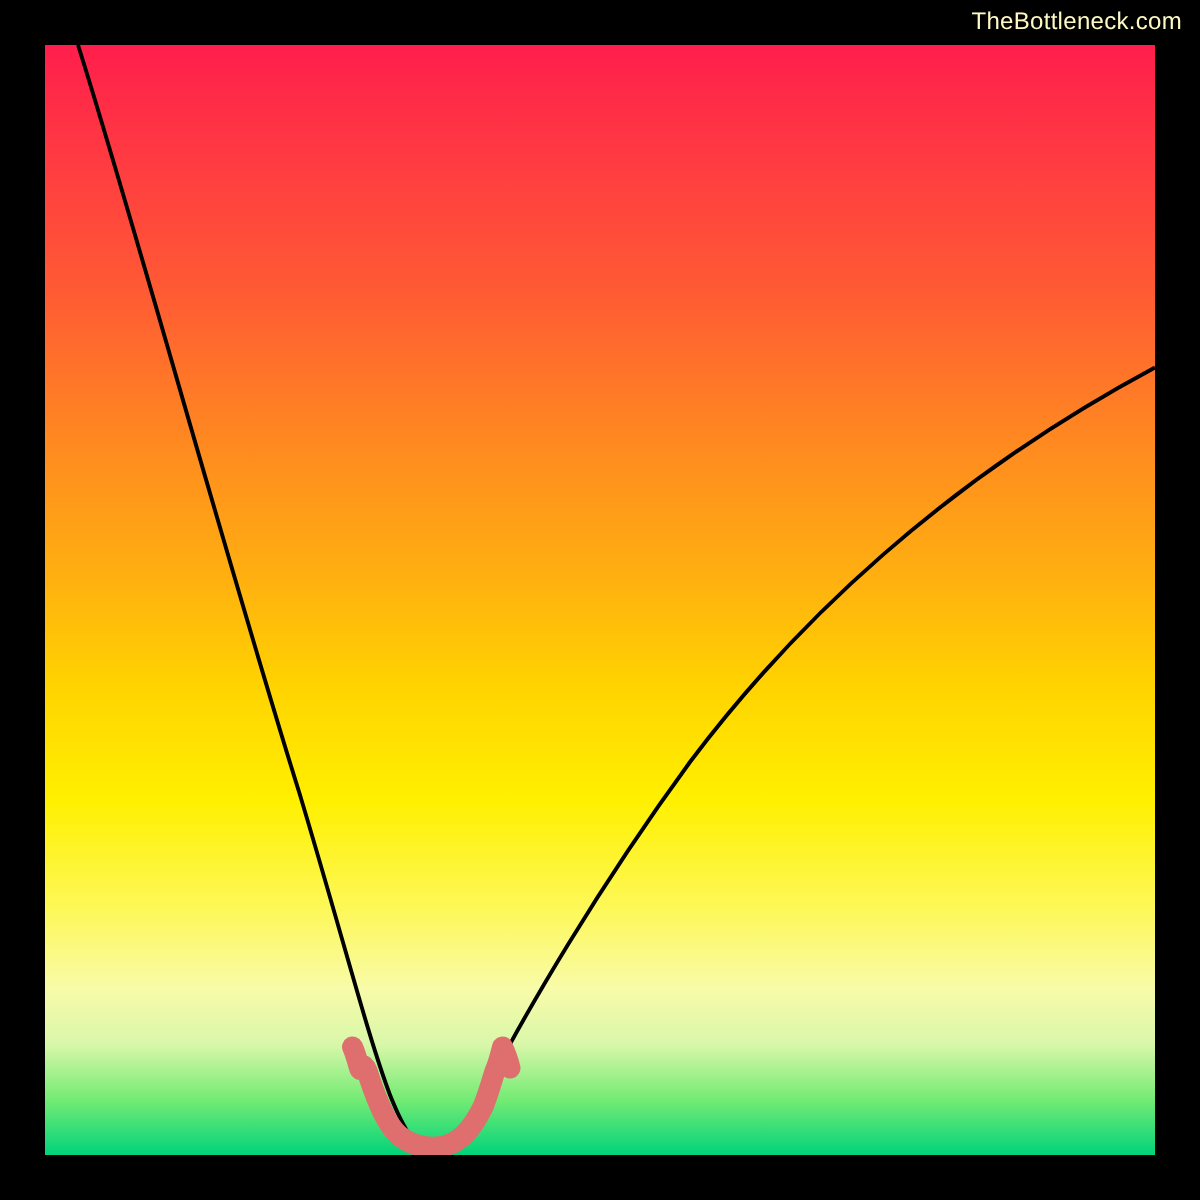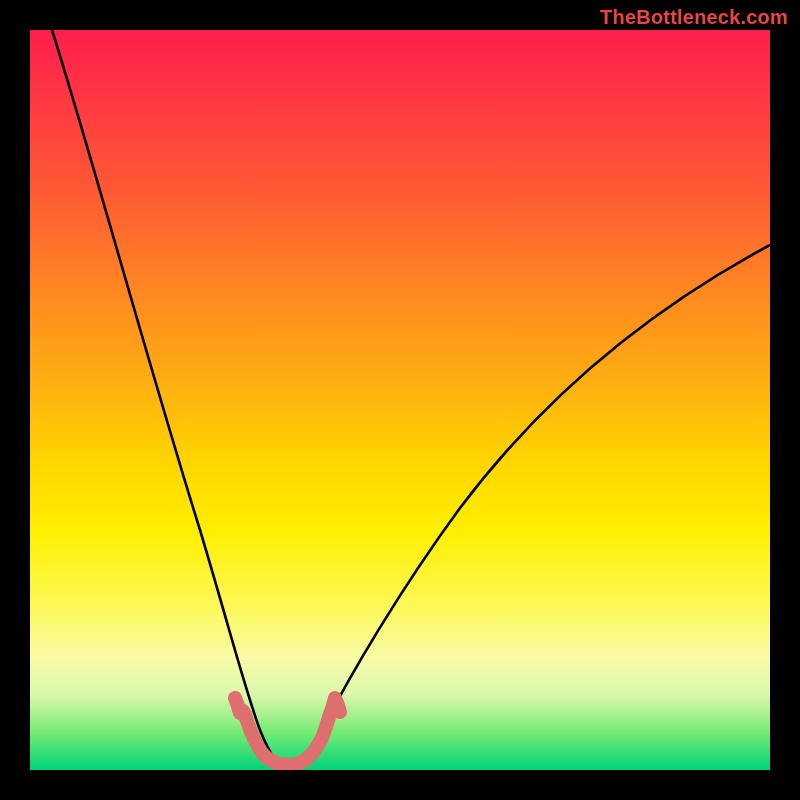--- a/index.html
+++ b/index.html
@@ -39,23 +39,23 @@
       #f8fba8 85%,
       #d9f7aa 90%,
       #74eb74 95%,
       #00d37a 100%
     );
   }
   .attribution {
     position: absolute;
     top: 6px;
     right: 12px;
-    color: #ef4444;
-    font-size: 20px;
-    font-weight: 700;
+    color: #fef9c3;
+    font-size: 16px;
+    font-weight: 400;
     letter-spacing: 0.2px;
     user-select: none;
   }
   svg.curve-layer {
     position: absolute;
     left: 0; top: 0;
     width: 740px;
     height: 740px;
   }
 </style>

